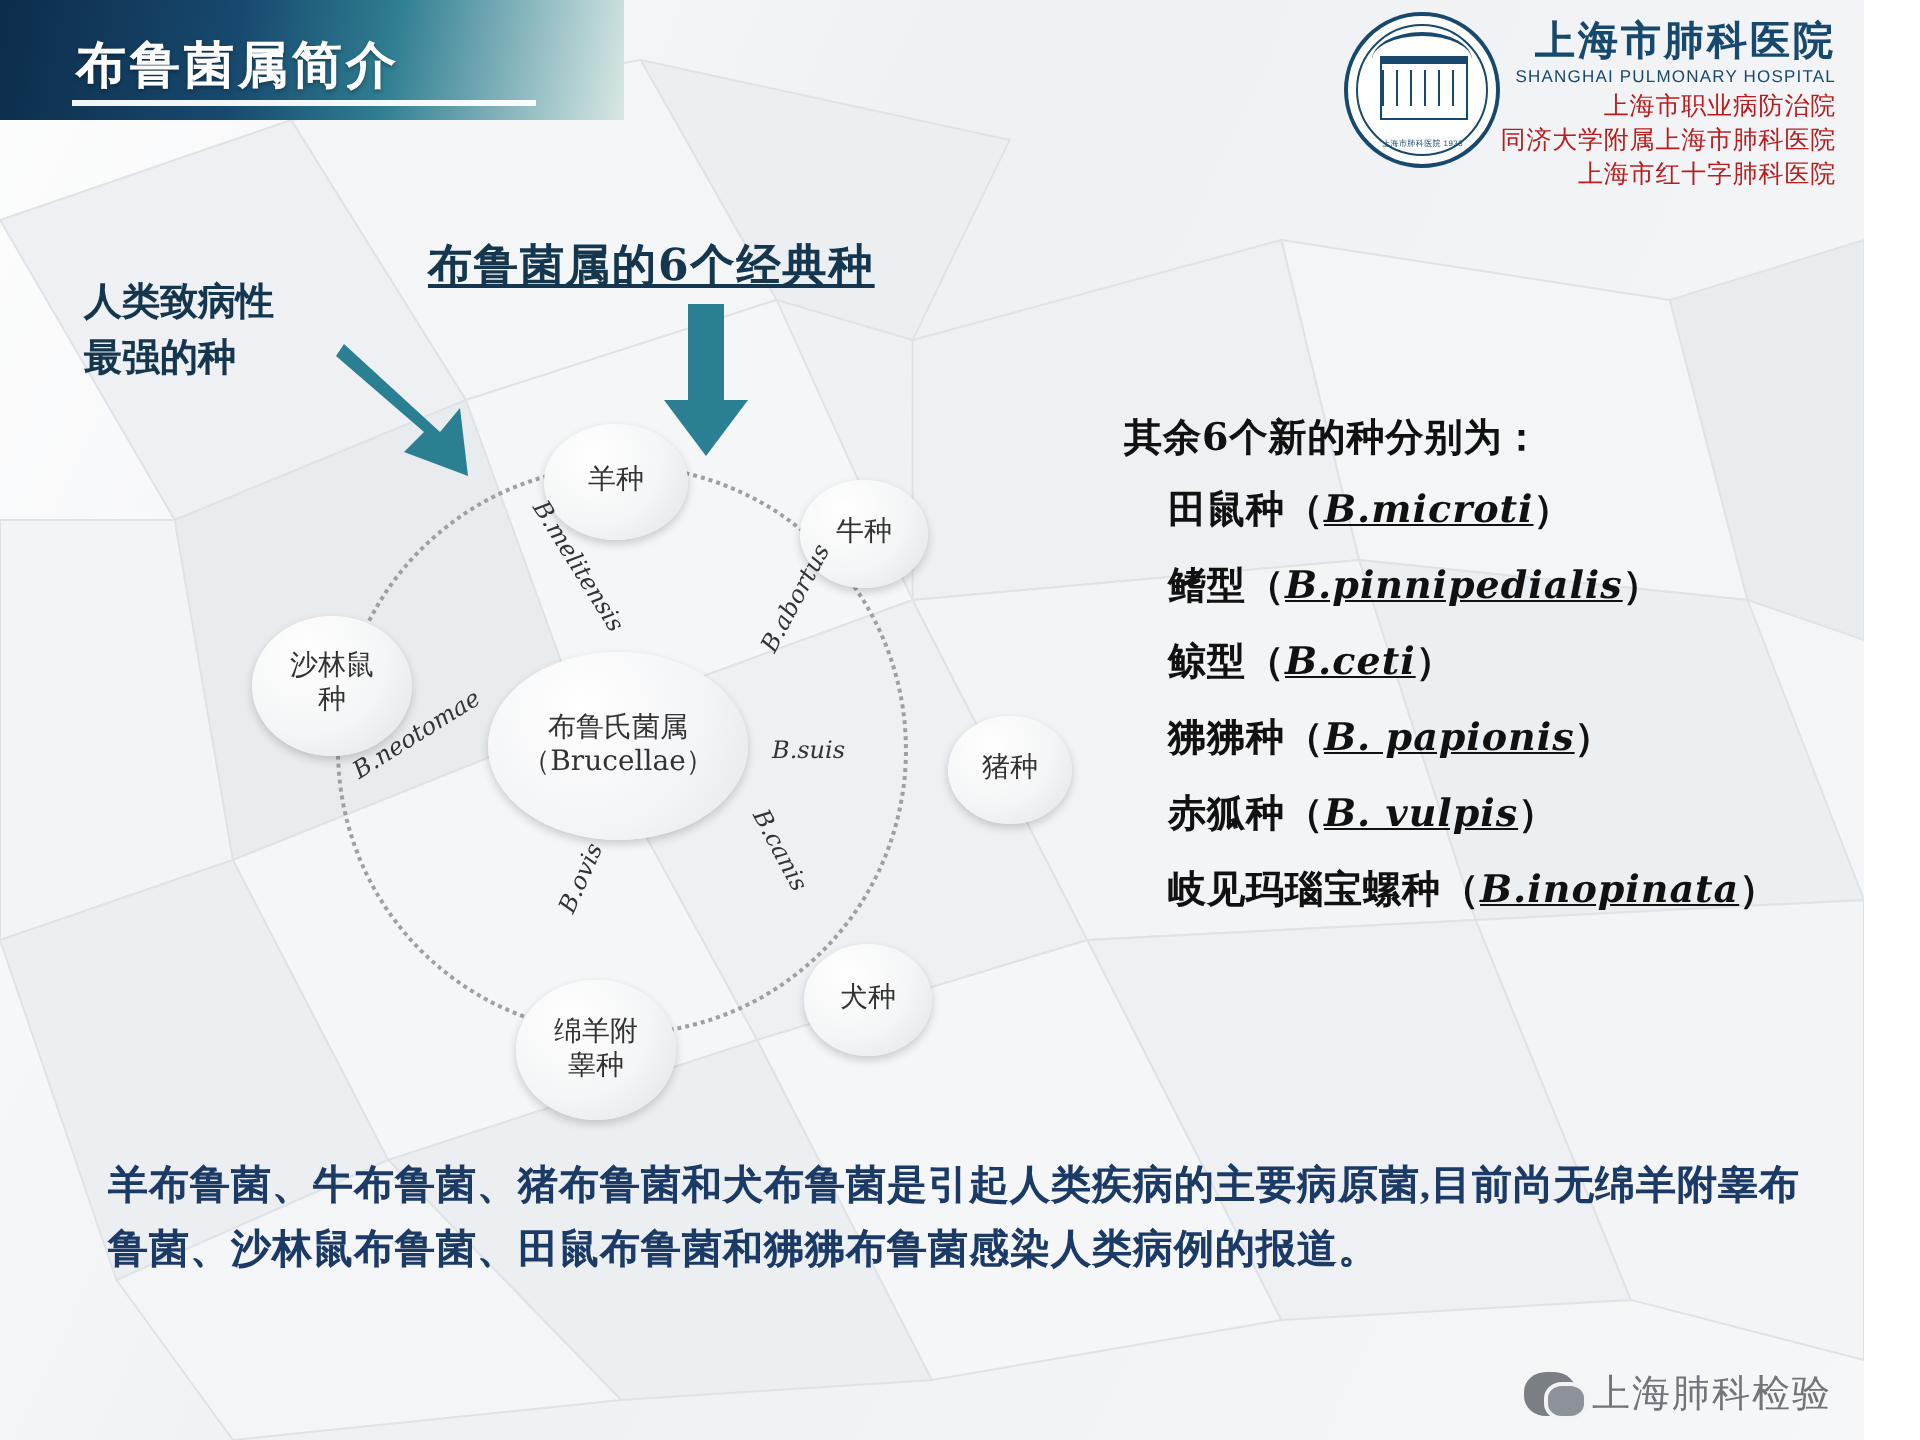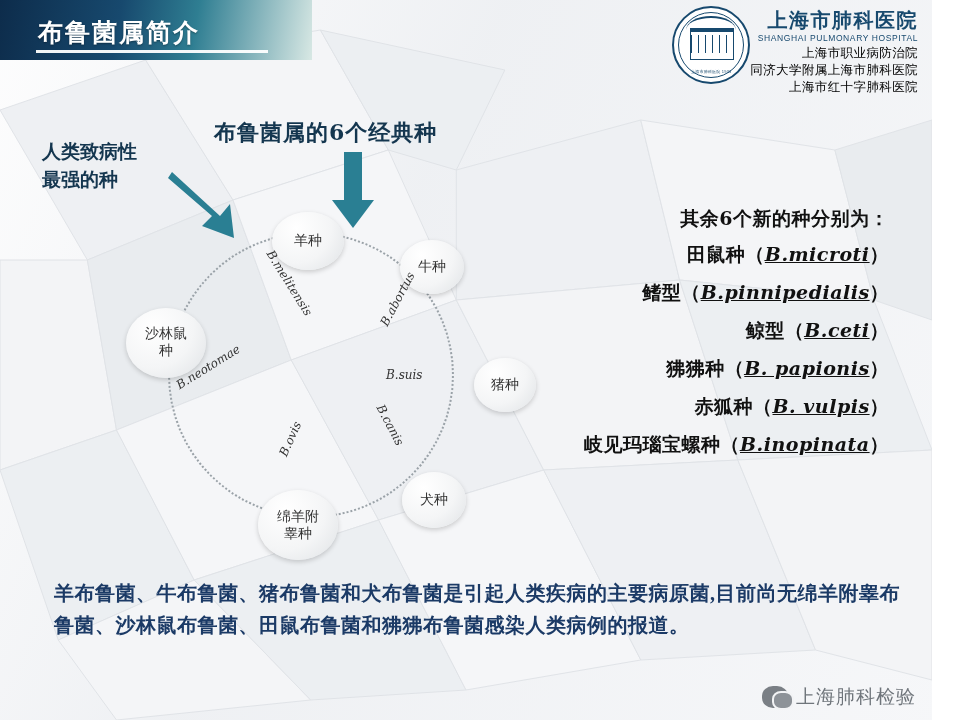--- a/index.html
+++ b/index.html
@@ -108,21 +108,21 @@
     letter-spacing: 1.5px;
   }
   .logo-text .l2 {
     font-size: 8.5px;
     color: #17496e;
     letter-spacing: .6px;
     margin-top: 1px;
   }
   .logo-text .l3, .logo-text .l4, .logo-text .l5 {
     font-size: 12.5px;
-    color: #000000;
+    color: #b91c1c;
     margin-top: 2px;
     letter-spacing: .4px;
   }
 
   
   .left-note {
     position: absolute;
     left: 42px; top: 138px;
     font-family: "DejaVu Serif", serif;
     font-weight: bold;
@@ -131,20 +131,21 @@
     line-height: 1.45;
   }
   .center-note {
     position: absolute;
     left: 214px; top: 118px;
     font-family: "DejaVu Serif", serif;
     font-weight: bold;
     font-size: 22px;
     color: #14364f;
     letter-spacing: 1px;
+    text-decoration: underline;
   }
 
   
   .arrow { position: absolute; }
   .arrow-left { left: 168px; top: 168px; }
   .arrow-mid { left: 330px; top: 152px; }
 
   
   .diagram { position: absolute; left: 110px; top: 200px; width: 420px; height: 370px; }
   .ring-dotted {
@@ -196,21 +197,20 @@
   .sp-canis      { left: 258px; top: 218px; transform: rotate(62deg); }
   .sp-ovis       { left: 162px; top: 232px; transform: rotate(-66deg); }
   .sp-neotomae   { left: 62px;  top: 160px; transform: rotate(-32deg); }
 
   
   .right-block {
     position: absolute;
     left: 562px; top: 206px;
     font-family: "DejaVu Serif", serif;
     color: #111;
-    text-align: right;
   }
   .right-head {
     font-weight: bold;
     font-size: 19px;
     margin-bottom: 10px;
     letter-spacing: .5px;
   }
   .right-item {
     font-weight: bold;
     font-size: 19px;
@@ -321,20 +321,22 @@
   <svg class="arrow arrow-left" width="80" height="72" viewBox="0 0 80 72">
     <path d="M4 4 L52 48 L62 36 L66 70 L34 58 L44 48 L0 10 Z" fill="#2a7f93"></path>
   </svg>
   <svg class="arrow arrow-mid" width="46" height="78" viewBox="0 0 46 78">
     <path d="M14 0 L32 0 L32 48 L44 48 L23 76 L2 48 L14 48 Z" fill="#2a7f93"></path>
   </svg>
 
   <div class="diagram">
     <div class="ring-dotted"></div>
 
+    <div class="node node-center" style="white-space:pre-line;">布鲁氏菌属
+（Brucellae）</div>
 
     <div class="node node-yang">羊种</div>
     <div class="node node-niu">牛种</div>
     <div class="node node-zhu">猪种</div>
     <div class="node node-quan">犬种</div>
     <div class="node node-mian" style="white-space:pre-line;">绵羊附
 睾种</div>
     <div class="node node-sha" style="white-space:pre-line;">沙林鼠
 种</div>
 

